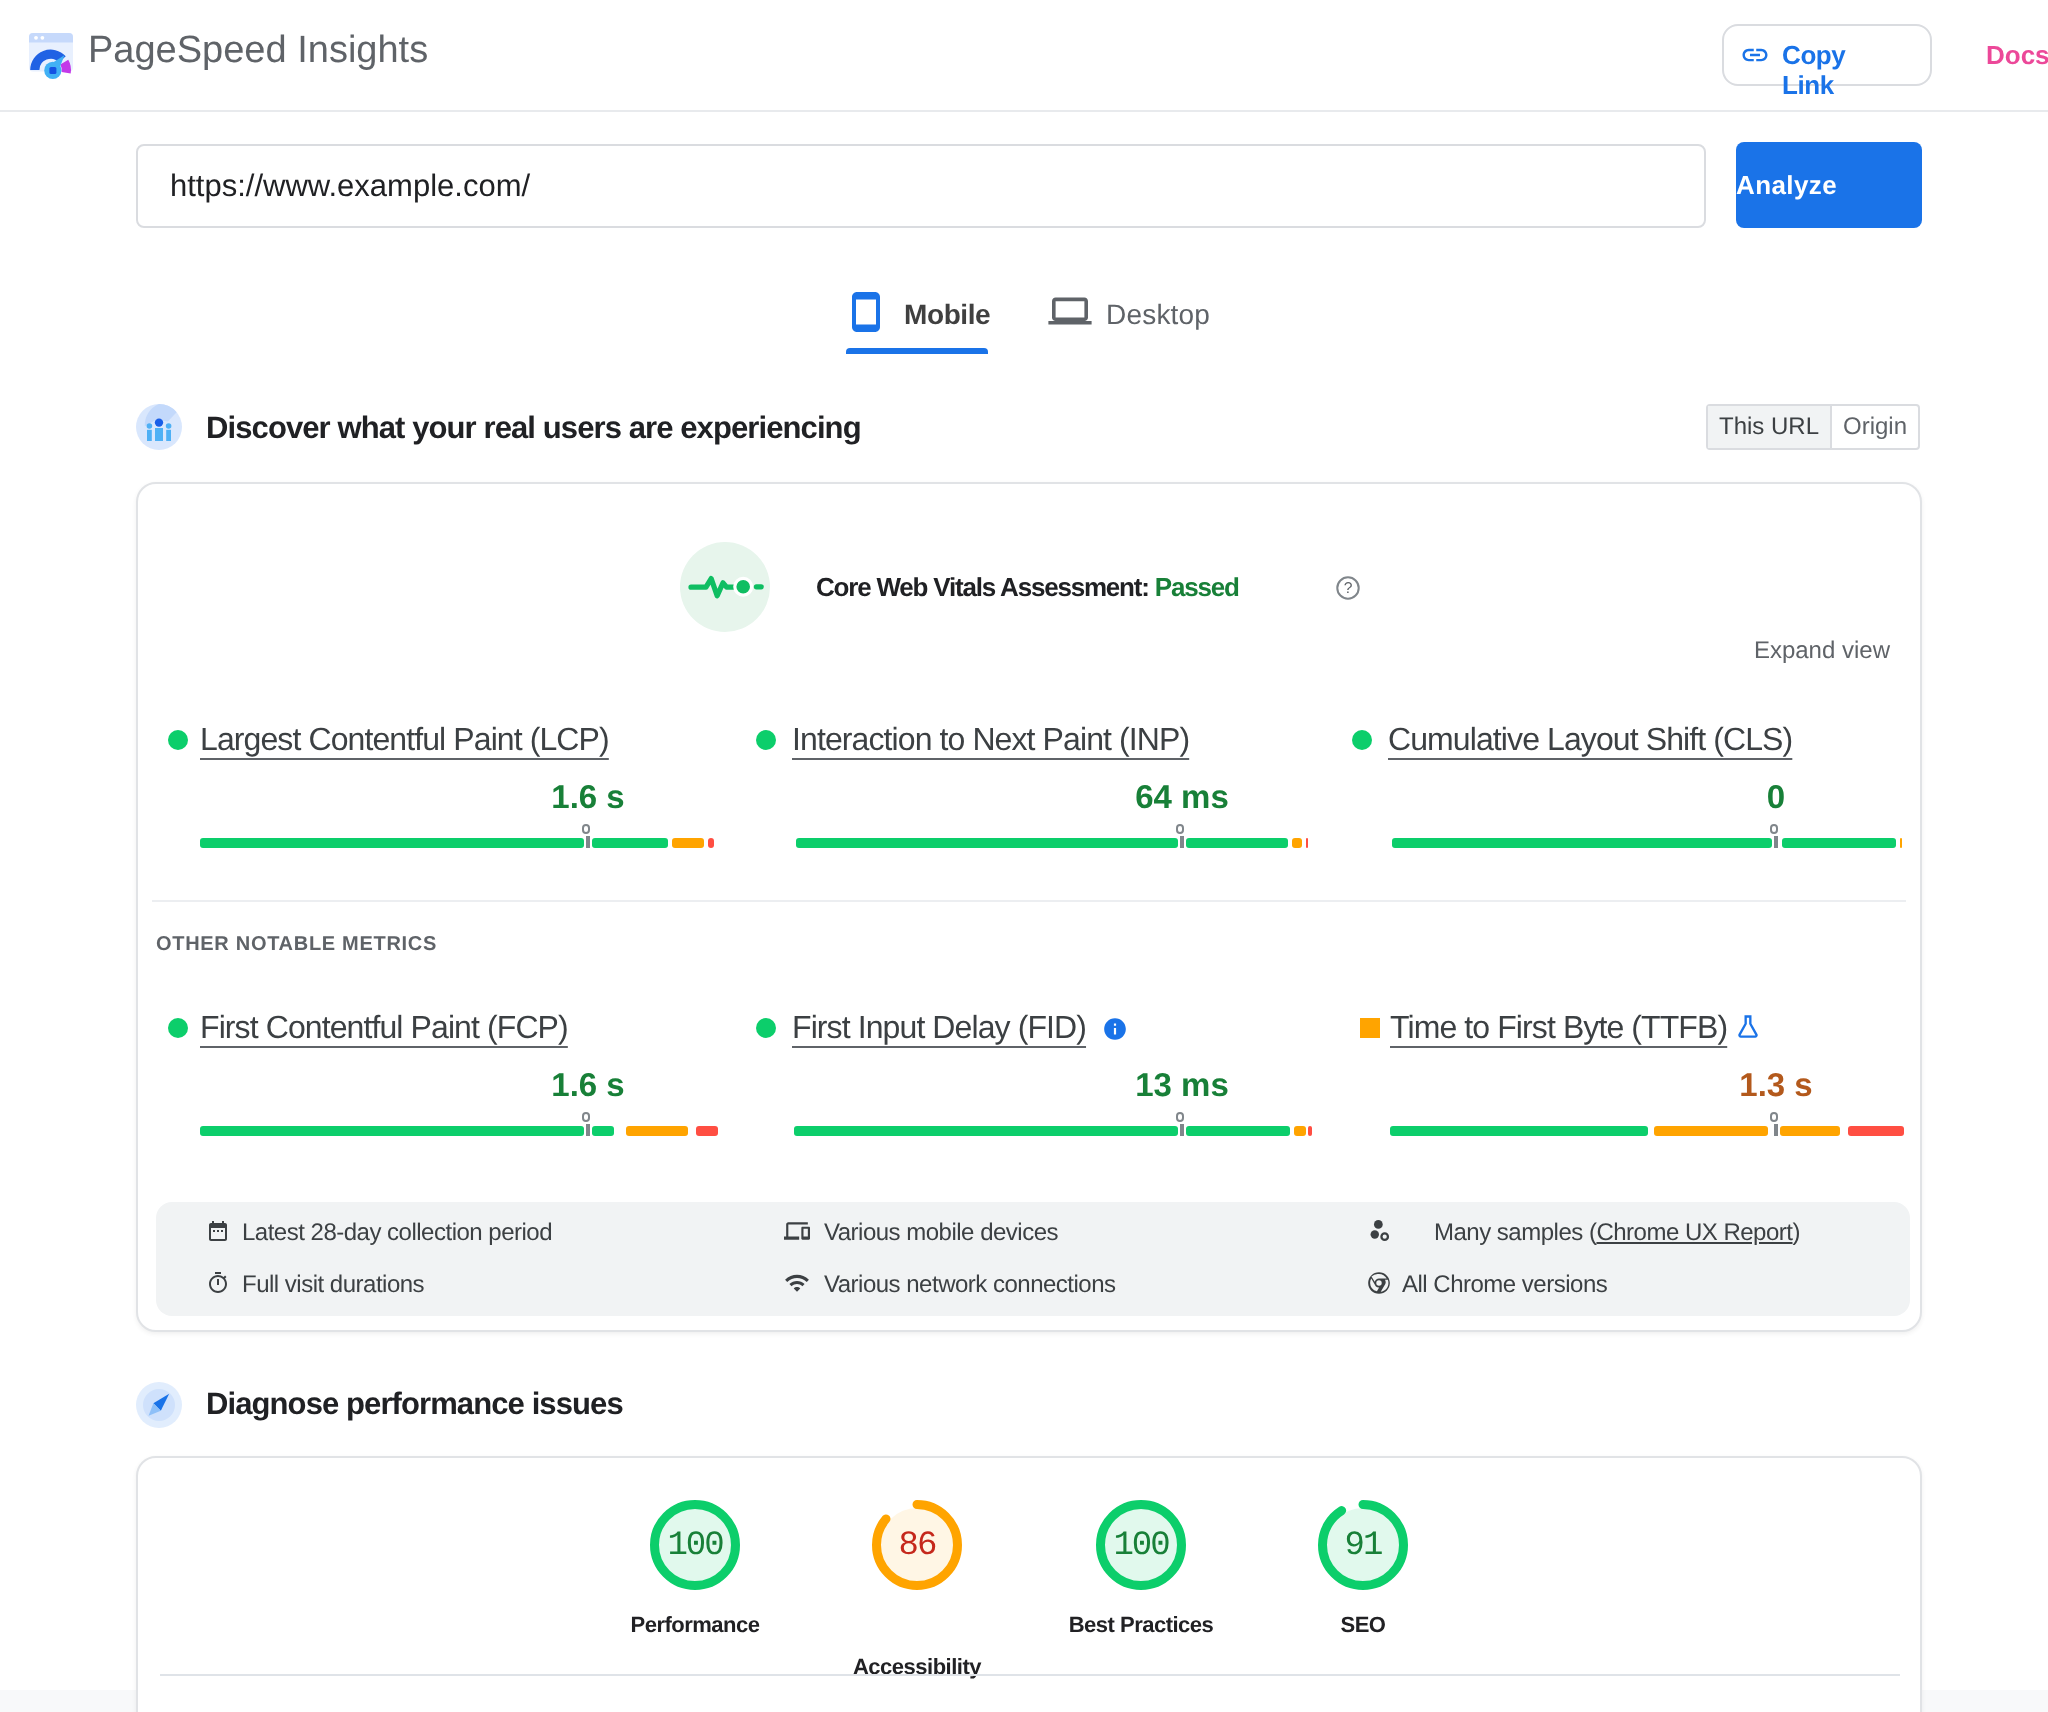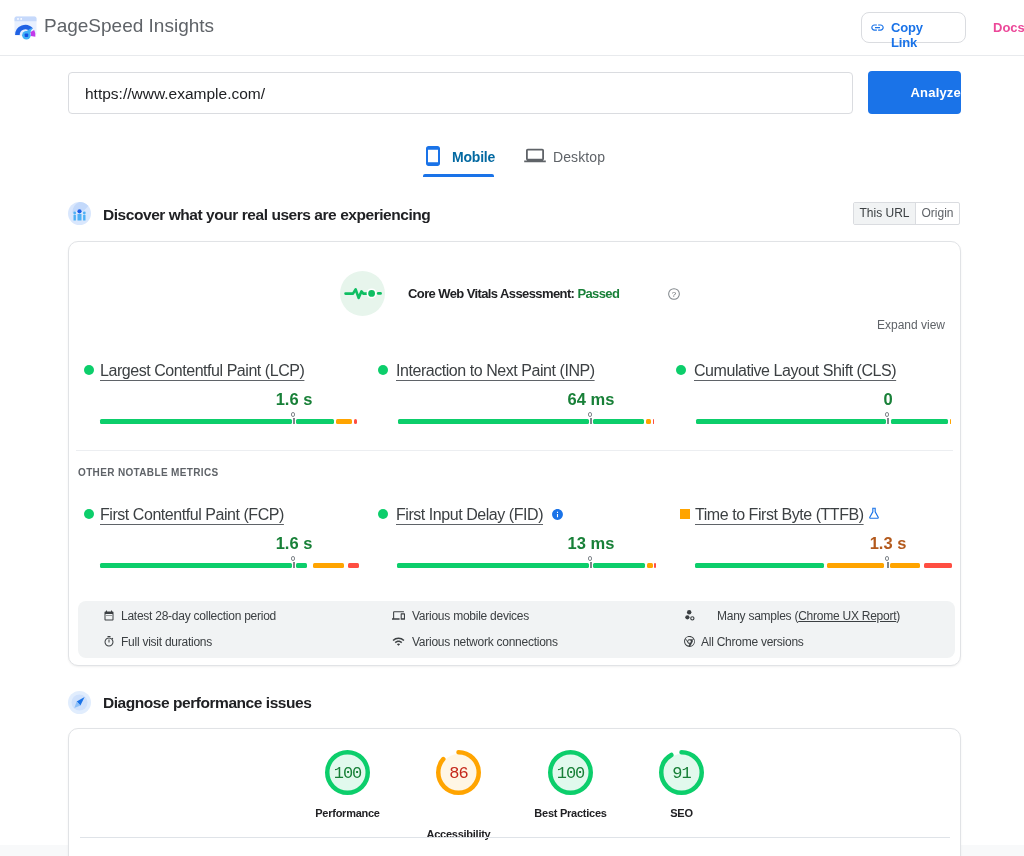--- a/index.html
+++ b/index.html
@@ -40,26 +40,26 @@
 <div class="abs" style="left:44px;top:15px;font-size:19px;color:#5f6368;">PageSpeed Insights</div>
 <div class="abs" style="left:861px;top:12px;width:105px;height:31px;border:1px solid #dadce0;border-radius:8px;"></div>
 <svg class="abs" style="left:868px;top:20px;" width="19" height="15" viewBox="0 0 24 24" fill="#1a73e8">
       <path d="M3.9 12c0-1.71 1.39-3.1 3.1-3.1h4V7H7c-2.76 0-5 2.24-5 5s2.24 5 5 5h4v-1.9H7c-1.71 0-3.1-1.39-3.1-3.1zM8 13h8v-2H8v2zm9-6h-4v1.9h4c1.71 0 3.1 1.39 3.1 3.1s-1.39 3.1-3.1 3.1h-4V17h4c2.76 0 5-2.24 5-5s-2.24-5-5-5z"></path>
     </svg>
 <div class="abs" style="left:891px;top:20px;font-size:13px;font-weight:700;letter-spacing:-0.2px;color:#1a73e8;">Copy Link</div>
 <div class="abs" style="left:980px;top:20px;font-size:13px;font-weight:700;color:#ec4899;margin-left:13px;">Docs</div>
 
 <div class="abs" style="left:68px;top:72px;width:785px;height:42px;border:1px solid #dadce0;border-radius:4px;"></div>
 <div class="abs" style="left:85px;top:85px;font-size:15.5px;color:#202124;">https://www.example.com/</div>
-<div class="abs" style="left:868px;top:71px;width:93px;height:43px;background:#1a73e8;border-radius:4px;color:#fff;font-size:13px;font-weight:700;letter-spacing:0.2px;text-align:right;line-height:43px;">Analyze</div>
+<div class="abs" style="left:868px;top:71px;width:93px;height:43px;background:#1a73e8;border-radius:4px;color:#fff;font-size:13px;font-weight:700;letter-spacing:0.2px;text-align:left;line-height:43px;">Analyze</div>
 
 <svg class="abs" style="left:426px;top:146px;" width="14" height="20" viewBox="0 0 14 20" fill="#1a73e8">
       <path d="M11.5 0.01 L2.5 0 C1.12 0 0 1.12 0 2.5 v15 C0 18.88 1.12 20 2.5 20 h9 c1.38 0 2.5-1.12 2.5-2.5 v-15 C14 1.12 12.88 0.01 11.5 0.01 z M12 16.3 h-10 v-12.6 h10 v12.6 z"></path>
     </svg>
-<div class="abs" style="left:452px;top:149px;font-size:14px;font-weight:700;letter-spacing:-0.2px;color:#0369a1;">Mobile</div>
+<div class="abs" style="left:452px;top:149px;font-size:14px;font-weight:700;letter-spacing:-0.2px;color:#404040;">Mobile</div>
 <div class="abs" style="left:423px;top:174px;width:71px;height:3px;background:#1a73e8;border-radius:2px 2px 0 0;"></div>
 <svg class="abs" style="left:524px;top:147px;" width="22" height="18" viewBox="0 0 24 20" fill="#5f6368">
       <path d="M20 15c1.1 0 2-.9 2-2V4c0-1.1-.9-2-2-2H4c-1.1 0-2 .9-2 2v9c0 1.1.9 2 2 2H0v2h24v-2h-4zM4 4h16v9H4V4z"></path>
     </svg>
 <div class="abs" style="left:553px;top:149px;font-size:14px;letter-spacing:0.1px;color:#5f6368;">Desktop</div>
 
 <svg class="abs" style="left:68px;top:202px;" width="23" height="23" viewBox="0 0 23 23">
   <circle cx="11.5" cy="11.5" r="11.5" fill="#d9e7fd"></circle>
   <path d="M11.5 0 a11.5 11.5 0 0 1 8.8 4.1 l-4.4 4.6 -5.6-1 -5.9 3.4 a11.5 11.5 0 0 1 7.1-11.1 z" fill="#c3d9fb"></path>
   <circle cx="11.5" cy="9.3" r="2.1" fill="#1a5fe8"></circle>

